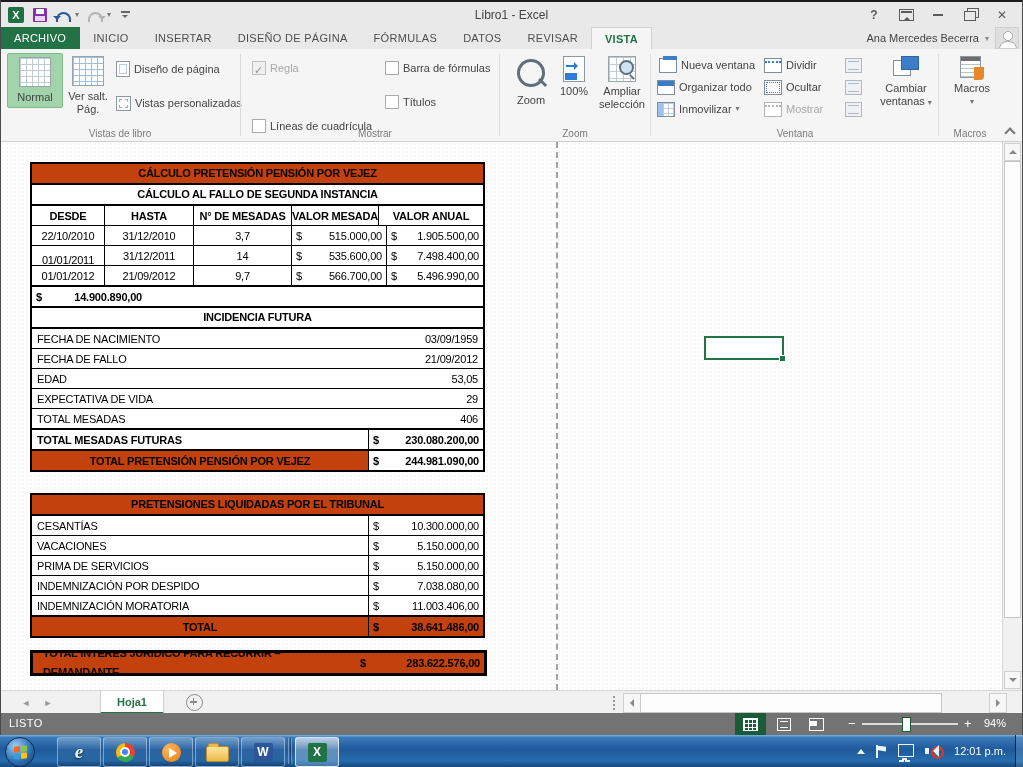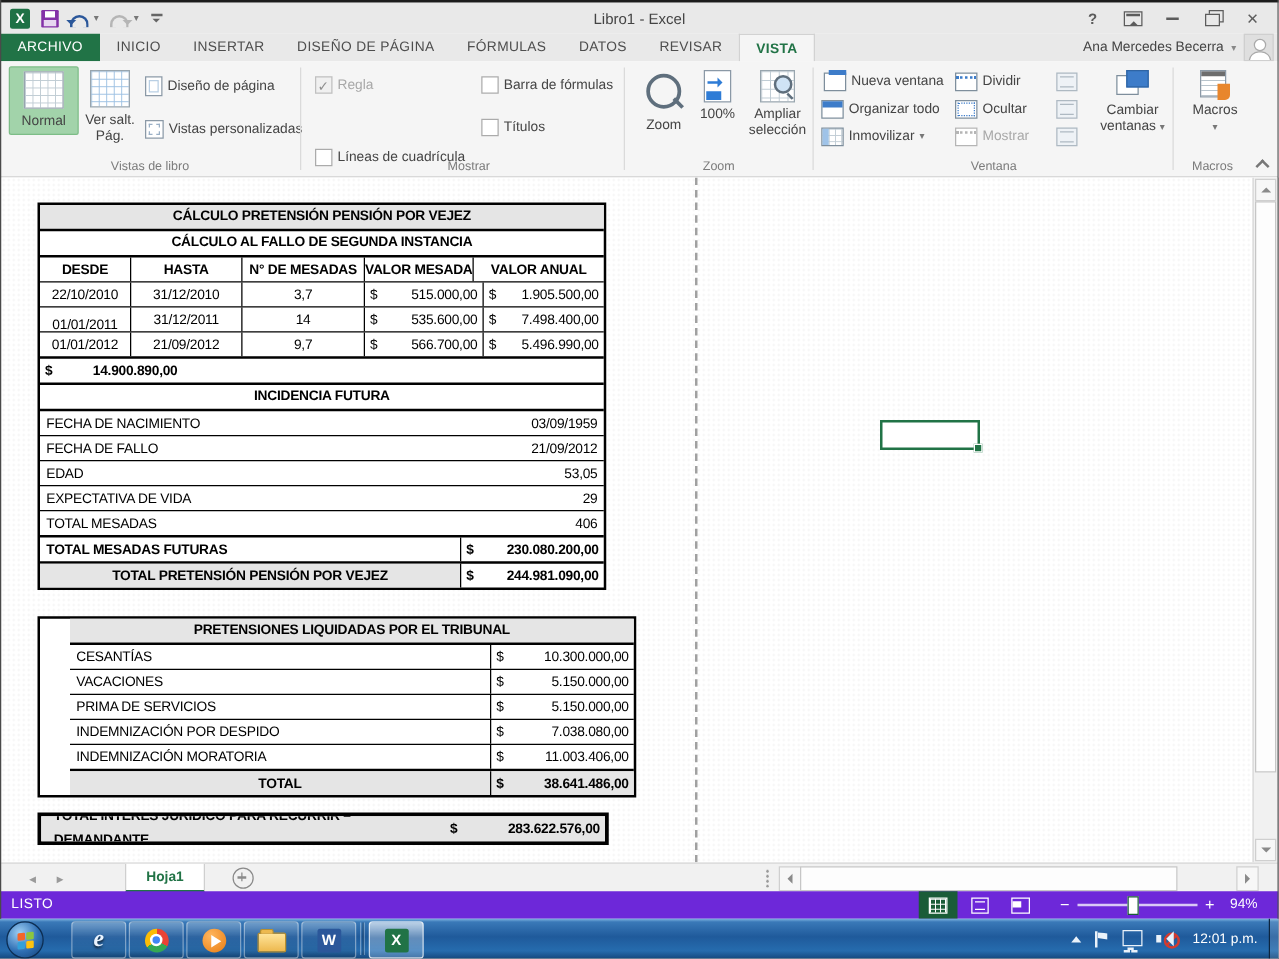--- a/index.html
+++ b/index.html
@@ -99,21 +99,21 @@
   .vs-up{position:absolute;top:1px;left:1px;right:1px;height:16px;background:#f7f7f7;border:1px solid #cfcfcf;}
   .vs-up::before{content:"";position:absolute;left:4px;top:5px;border:4px solid transparent;border-bottom-color:#8a8a8a;margin-top:-3px;}
   .vs-thumb{position:absolute;top:19px;left:1px;right:1px;height:455px;background:#fdfdfd;border:1px solid #c6c6c6;}
   .vs-down{position:absolute;bottom:1px;left:1px;right:1px;height:16px;background:#f7f7f7;border:1px solid #cfcfcf;}
   .vs-down::before{content:"";position:absolute;left:4px;top:6px;border:4px solid transparent;border-top-color:#8a8a8a;}
   
   .tbl{position:absolute;left:29px;width:451px;border:2px solid #000;background:#fff;font-size:11px;letter-spacing:-0.2px;color:#000;}
   .trow{display:flex;height:19px;line-height:18px;border-top:1px solid #000;align-items:stretch;}
   .trow:first-child{border-top:none;}
   .trow.thick{border-top:2px solid #000;}
-  .grey{background:#e5e5e5;}
+  .grey{background:#c2410c;}
   .ctr{justify-content:center;text-align:center;}
   .b{font-weight:bold;}
   .cell{border-left:1px solid #000;display:flex;align-items:center;justify-content:center;overflow:hidden;}
   .cell:first-child{border-left:none;}
   .money{justify-content:space-between;padding:0 4px;}
   .lblcell{flex:1;display:flex;align-items:center;padding:0 5px;overflow:hidden;}
   .valcol{width:106px;flex:0 0 auto;}
   .fullrow{flex:1;display:flex;align-items:center;justify-content:space-between;padding:0 5px;}
   
   .tabrow{position:absolute;left:1px;right:1px;top:690px;height:23px;background:#f1f1f1;border-top:1px solid #d6d6d6;display:flex;align-items:stretch;font-size:11px;}
@@ -123,21 +123,21 @@
   .addsheet::before{content:"";position:absolute;left:3px;top:6px;width:7px;height:1.6px;background:#8a8a8a;}
   .addsheet::after{content:"";position:absolute;left:5.7px;top:3px;width:1.6px;height:7px;background:#8a8a8a;}
   .splitdots{position:absolute;left:611px;top:4px;width:4px;height:15px;background-image:radial-gradient(#9a9a9a 1px,transparent 1.2px);background-size:4px 4px;}
   .hscroll{position:absolute;left:622px;right:15px;top:2px;height:18px;background:#f1f1f1;}
   .hs-left,.hs-right{position:absolute;top:0;width:16px;height:18px;background:#f7f7f7;border:1px solid #cfcfcf;}
   .hs-left{left:0;}.hs-right{right:0;}
   .hs-left::before{content:"";position:absolute;left:5px;top:5px;border:4px solid transparent;border-right-color:#8a8a8a;margin-left:-3px;}
   .hs-right::before{content:"";position:absolute;left:6px;top:5px;border:4px solid transparent;border-left-color:#8a8a8a;}
   .hs-thumb{position:absolute;left:17px;top:0;width:300px;height:18px;background:#fdfdfd;border:1px solid #c6c6c6;}
   
-  .statusbar{position:absolute;left:0;right:0;top:713px;height:22px;background:#6d28d9;color:#fff;font-size:11px;}
+  .statusbar{position:absolute;left:0;right:0;top:713px;height:22px;background:#737373;color:#fff;font-size:11px;}
   .st-mode{position:absolute;left:9px;top:4px;letter-spacing:.4px;}
   .viewbtn{position:absolute;top:0;width:31px;height:22px;display:flex;align-items:center;justify-content:center;}
   .viewbtn.active{background:#1a5c38;}
   .vb-grid{width:13px;height:11px;border:1.5px solid #fff;background-image:linear-gradient(#fff 1px,transparent 1px),linear-gradient(90deg,#fff 1px,transparent 1px);background-size:4px 4px;}
   .vb-page{width:12px;height:11px;border:1.5px solid #fff;position:relative;}
   .vb-page::before{content:"";position:absolute;inset:2px;border-top:1px solid #fff;border-bottom:1px solid #fff;}
   .vb-break{width:13px;height:11px;border:1.5px solid #fff;position:relative;}
   .vb-break::before{content:"";position:absolute;left:0;top:2px;width:7px;height:5px;background:#fff;}
   .zoom-minus{position:absolute;left:848px;top:3px;font-size:13px;}
   .zoom-plus{position:absolute;left:964px;top:3px;font-size:13px;}
@@ -446,21 +446,21 @@
       </div>
       <div class="trow b thick">
         <span class="lblcell grey" style="justify-content:center;">TOTAL PRETENSIÓN PENSIÓN POR VEJEZ</span>
         <span class="cell money valcol">
             <span>$</span>
             <span>244.981.090,00</span>
           </span>
       </div>
     </div>
 
-    <div class="tbl" style="top:351px;padding-left:24px;">
+    <div class="tbl" style="top:351px;">
       <div class="trow grey ctr b">
           <span>PRETENSIONES LIQUIDADAS POR EL TRIBUNAL</span>
         </div>
       <div class="trow thick">
         <span class="lblcell">CESANTÍAS</span>
         <span class="cell money valcol">
             <span>$</span>
             <span>10.300.000,00</span>
           </span>
       </div>

